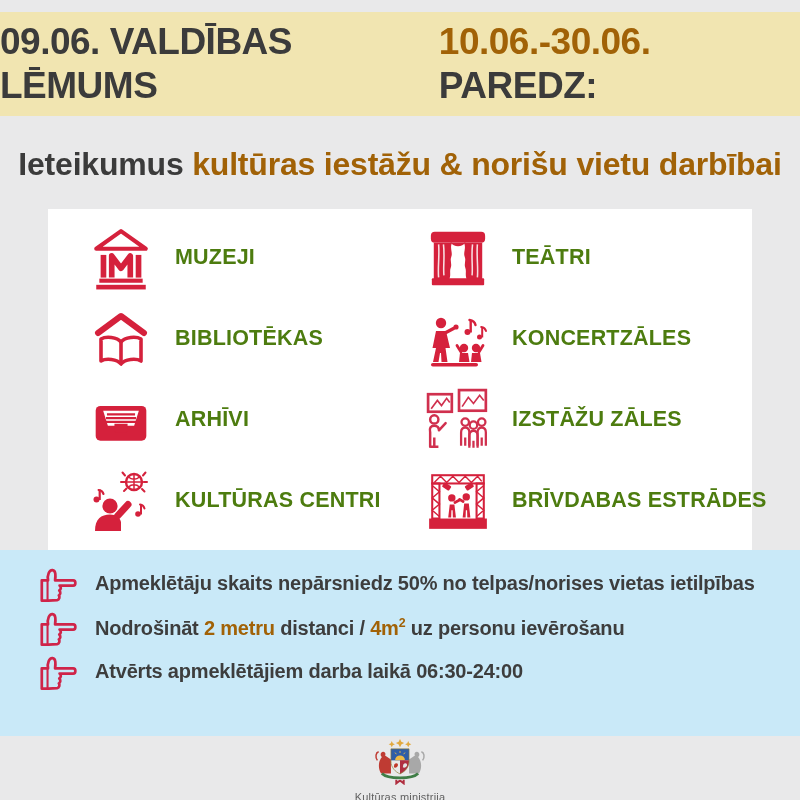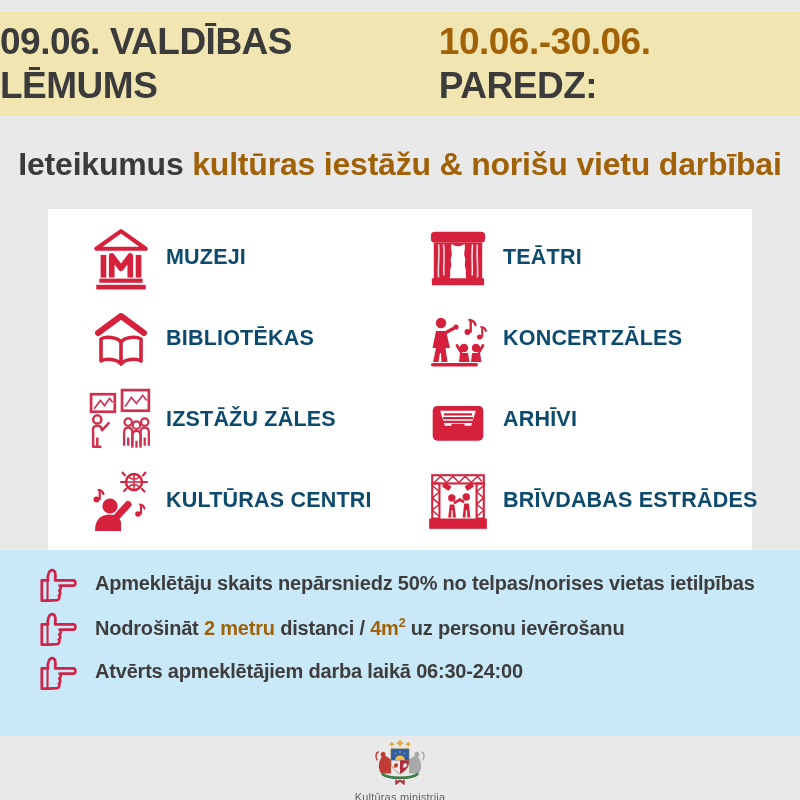--- a/index.html
+++ b/index.html
@@ -15,21 +15,21 @@
   .red{color:#a16207;}
 
   
   .main{flex:1 1 auto;background:#e9e9ea;padding-top:30px;}
   .subtitle{margin:0;text-align:center;font-size:32px;font-weight:bold;color:#3b3b3b;letter-spacing:-0.2px;}
 
   .card{background:#ffffff;margin:26px 48px 0 48px;height:341px;box-sizing:border-box;
         padding:8px 0 8px 38px;display:grid;grid-template-columns:337px auto;grid-auto-rows:81px;align-items:center;}
   .venue{display:flex;align-items:center;gap:10px;}
   .vicon{width:70px;height:74px;display:flex;align-items:center;justify-content:center;flex:0 0 auto;}
-  .vlabel{font-size:21.5px;font-weight:bold;color:#0c4a6e;letter-spacing:0.2px;white-space:nowrap;}
+  .vlabel{font-size:21.5px;font-weight:bold;color:#4d7c0f;letter-spacing:0.2px;white-space:nowrap;margin-left:9px;}
 
   
   .rules{height:186px;flex:0 0 auto;background:#c9e9f8;box-sizing:border-box;
          padding:15px 10px 16px 34px;display:flex;flex-direction:column;gap:7px;}
   .rule{display:flex;align-items:center;gap:13px;height:37px;}
   .hicon{width:48px;height:42px;display:flex;align-items:center;justify-content:center;flex:0 0 auto;}
   .rule p{margin:0;font-size:20px;font-weight:bold;color:#3d3d3d;letter-spacing:-0.2px;}
   .rule sup{font-size:0.62em;}
 
   
@@ -121,20 +121,36 @@
             <g stroke="#d5213c" fill="none" stroke-linecap="round">
               <path d="M19 26 L27.5 21.5" stroke-width="3.4"></path>
               <path d="M43.5 13 C47 13.5 49 15.5 49.5 18" stroke-width="2.4"></path>
               <path d="M55.2 20 C58 20.5 59.5 22 60 24" stroke-width="2"></path>
               <path d="M35 45 L31 38.5" stroke-width="2.8"></path>
               <path d="M53 45 L57 38.5" stroke-width="2.8"></path>
             </g>
           </svg>
         </span>
         <span class="vlabel">KONCERTZĀLES</span>
+      </div>
+
+      <div class="venue">
+        <span class="vicon">
+          <svg viewBox="0 0 64 64" width="60" height="60" aria-hidden="true">
+            <rect x="5" y="17" width="54" height="37" rx="5" fill="#d5213c"></rect>
+            <path d="M13 22 H51 L46 38 H18 Z" fill="#ffffff"></path>
+            <g stroke="#d5213c" stroke-width="2.4">
+              <path d="M17 26 H47"></path>
+              <path d="M16 30 H48"></path>
+              <path d="M15 34 H49"></path>
+            </g>
+            <path d="M25 36 H39 V42 C39 44 37.5 45.5 35.5 45.5 H28.5 C26.5 45.5 25 44 25 42 Z" fill="#d5213c"></path>
+          </svg>
+        </span>
+        <span class="vlabel">ARHĪVI</span>
       </div>
 
       <div class="venue">
         <span class="vicon">
           <svg viewBox="0 0 64 64" width="66" height="66" aria-hidden="true">
             <g fill="none" stroke="#d0304e">
               <rect x="3" y="7" width="23" height="17" stroke-width="2.6"></rect>
               <path d="M6 21 L12 13 L16 18 L21 11 L24 15" stroke-width="1.6"></path>
               <rect x="33" y="3" width="26" height="20" stroke-width="2.6"></rect>
               <path d="M36 19 L42 10 L47 16 L53 8 L57 13" stroke-width="1.6"></path>
@@ -144,36 +160,20 @@
               <circle cx="39" cy="34" r="3.6" stroke-width="2.2"></circle>
               <path d="M35 57 V44 C35 41 36.5 39.5 39 39.5 C41.5 39.5 43 41 43 44 V57 M39 49 V57" stroke-width="2.2"></path>
               <circle cx="55" cy="34" r="3.6" stroke-width="2.2"></circle>
               <path d="M51 57 V44 C51 41 52.5 39.5 55 39.5 C57.5 39.5 59 41 59 44 V57 M55 49 V57" stroke-width="2.2"></path>
               <circle cx="47" cy="37" r="3.6" stroke-width="2.2"></circle>
               <path d="M43 59 V47 C43 44 44.5 42.5 47 42.5 C49.5 42.5 51 44 51 47 V59 M47 52 V59" stroke-width="2.2"></path>
             </g>
           </svg>
         </span>
         <span class="vlabel">IZSTĀŽU ZĀLES</span>
-      </div>
-
-      <div class="venue">
-        <span class="vicon">
-          <svg viewBox="0 0 64 64" width="60" height="60" aria-hidden="true">
-            <rect x="5" y="17" width="54" height="37" rx="5" fill="#d5213c"></rect>
-            <path d="M13 22 H51 L46 38 H18 Z" fill="#ffffff"></path>
-            <g stroke="#d5213c" stroke-width="2.4">
-              <path d="M17 26 H47"></path>
-              <path d="M16 30 H48"></path>
-              <path d="M15 34 H49"></path>
-            </g>
-            <path d="M25 36 H39 V42 C39 44 37.5 45.5 35.5 45.5 H28.5 C26.5 45.5 25 44 25 42 Z" fill="#d5213c"></path>
-          </svg>
-        </span>
-        <span class="vlabel">ARHĪVI</span>
       </div>
 
       <div class="venue">
         <span class="vicon">
           <svg viewBox="0 0 64 64" width="64" height="64" aria-hidden="true">
             <g fill="none" stroke="#d5213c">
               <circle cx="45" cy="13" r="8" stroke-width="2.4"></circle>
               <path d="M37 13 H53 M45 5 V21 M39.5 8 C42.5 11 47.5 11 50.5 8 M39.5 18 C42.5 15 47.5 15 50.5 18" stroke-width="1.5"></path>
               <path d="M33.5 3.5 L36 6.5 M56.5 3.5 L54 6.5 M32 13 H35.5 M58 13 L54.8 13 M35 22 L37.5 19.5 M55.5 22.5 L53 20" stroke-width="2" stroke-linecap="round"></path>
             </g>

